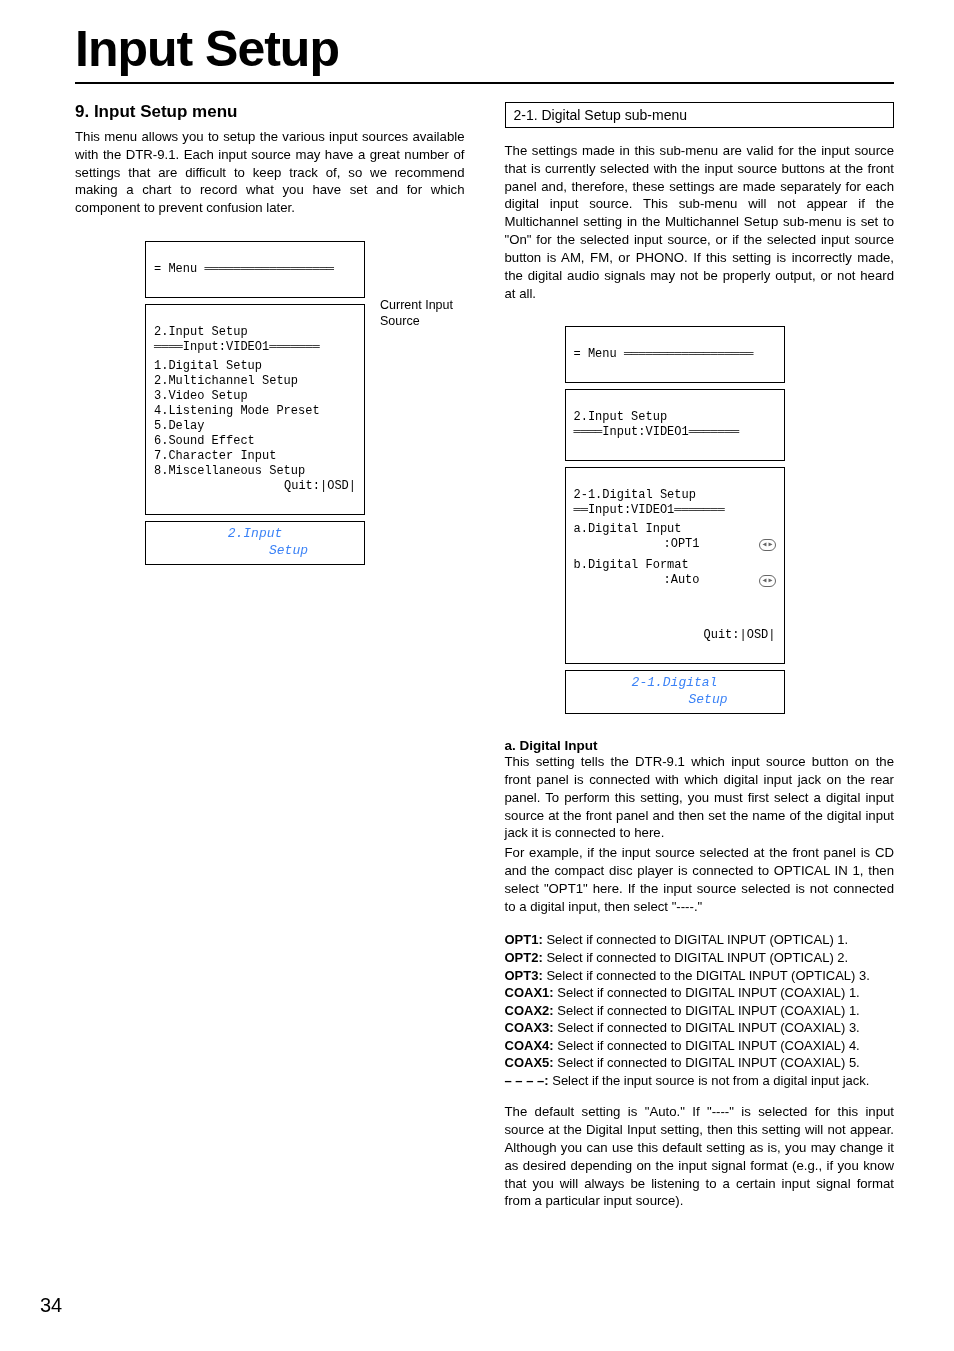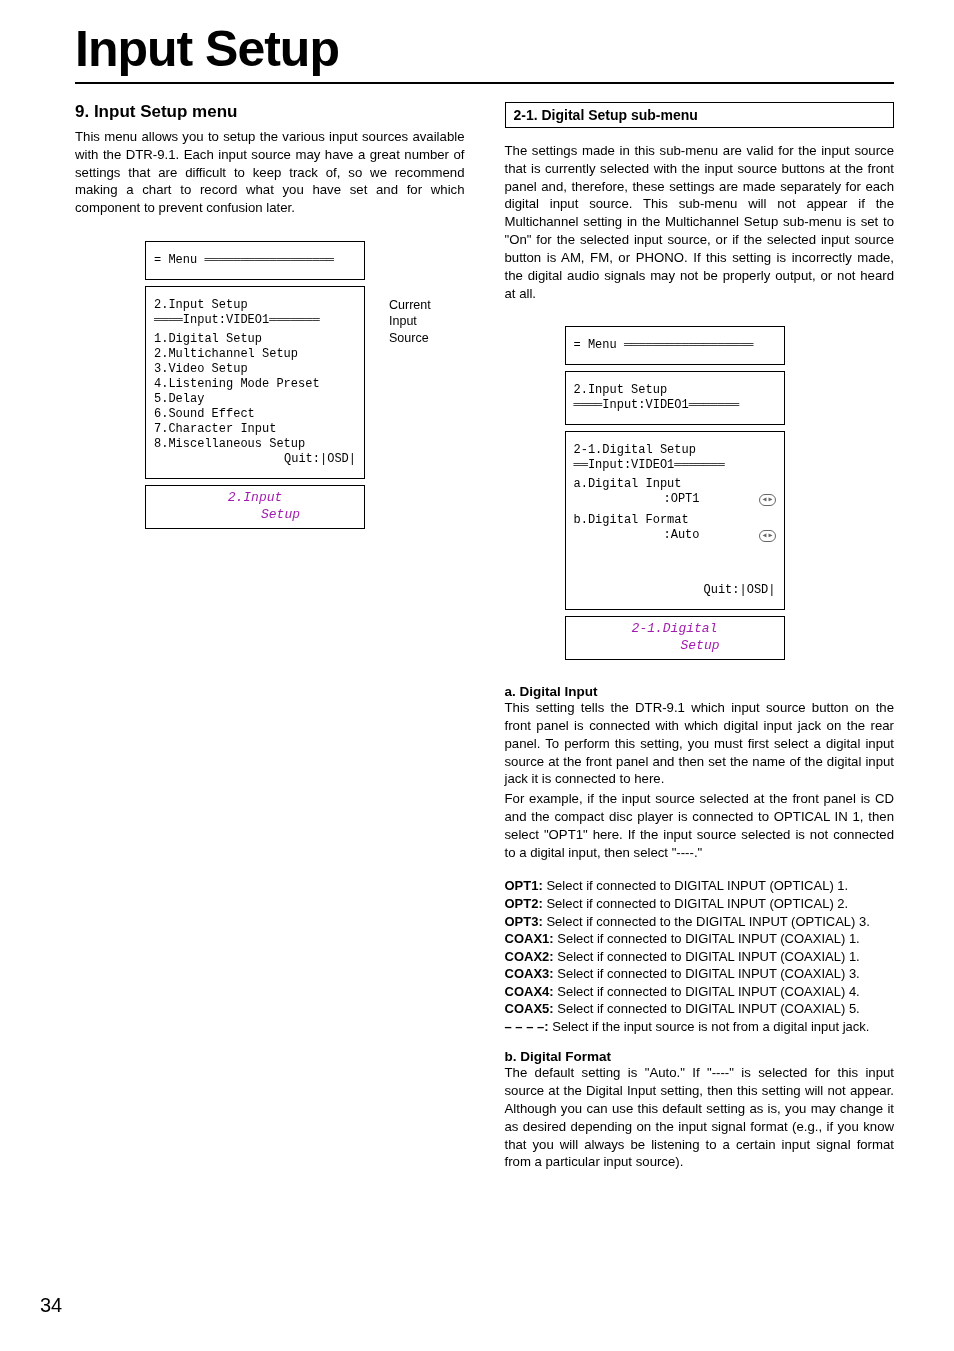--- a/index.html
+++ b/index.html
@@ -39,62 +39,62 @@
   .body-text {
     font-size: 13.2px;
     line-height: 1.35;
     text-align: justify;
     margin-bottom: 16px;
   }
   .sub-heading-box {
     border: 1px solid #000;
     padding: 4px 8px;
     font-size: 14px;
-    font-weight: bold;
+    font-weight: normal;
     margin-bottom: 14px;
   }
 
   
   .osd-wrap {
     margin: 24px 0 0 70px;
     position: relative;
     width: 310px;
   }
   .osd-box {
     border: 1px solid #000;
     font-family: "Courier New", monospace;
     font-size: 12px;
     line-height: 1.25;
-    padding: 11px 8px;
+    padding: 20px 8px;
     background: #fff;
     width: 220px;
     margin-bottom: 6px;
   }
   .osd-box.inner {
     margin-left: 0px;
   }
   .osd-title-line { white-space: pre; font-family: "Courier New", monospace; }
   .osd-item { white-space: pre; font-family: "Courier New", monospace; }
   .osd-quit { text-align: right; white-space: pre; font-family: "Courier New", monospace; }
   .lcd-box {
     border: 1px solid #000;
     width: 220px;
-    padding: 4px 24px;
+    padding: 4px 16px;
     font-family: "Courier New", monospace;
     font-style: italic;
-    color: #a21caf;
+    color: #3b82f6;
     font-size: 13px;
     line-height: 1.3;
     text-align: center;
   }
   .side-label {
     position: absolute;
     font-size: 12.5px;
     line-height: 1.3;
-    left: 244px;
+    left: 235px;
   }
   .input-line-row {
     white-space: pre;
     font-family: "Courier New", monospace;
   }
 
   
   .item-heading {
     font-size: 13.5px;
     font-weight: bold;
@@ -216,18 +216,17 @@
       <span class="opt"><b>OPT2:</b><span> Select if connected to DIGITAL INPUT (OPTICAL) 2.</span></span>
       <span class="opt"><b>OPT3:</b><span> Select if connected to the DIGITAL INPUT (OPTICAL) 3.</span></span>
       <span class="opt"><b>COAX1:</b><span> Select if connected to DIGITAL INPUT (COAXIAL) 1.</span></span>
       <span class="opt"><b>COAX2:</b><span> Select if connected to DIGITAL INPUT (COAXIAL) 1.</span></span>
       <span class="opt"><b>COAX3:</b><span> Select if connected to DIGITAL INPUT (COAXIAL) 3.</span></span>
       <span class="opt"><b>COAX4:</b><span> Select if connected to DIGITAL INPUT (COAXIAL) 4.</span></span>
       <span class="opt"><b>COAX5:</b><span> Select if connected to DIGITAL INPUT (COAXIAL) 5.</span></span>
       <span class="opt"><b>– – – –:</b><span> Select if the input source is not from a digital input jack.</span></span>
     </div>
 
-    <div class="item-heading">b. Digital Format</div>
     <div class="body-text">The default setting is "Auto." If "----" is selected for this input source at the Digital Input setting, then this setting will not appear. Although you can use this default setting as is, you may change it as desired depending on the input signal format (e.g., if you know that you will always be listening to a certain input signal format from a particular input source).</div>
   </div>
 </div>
 
 <div class="pageno">34</div>
 
 </body></html>

